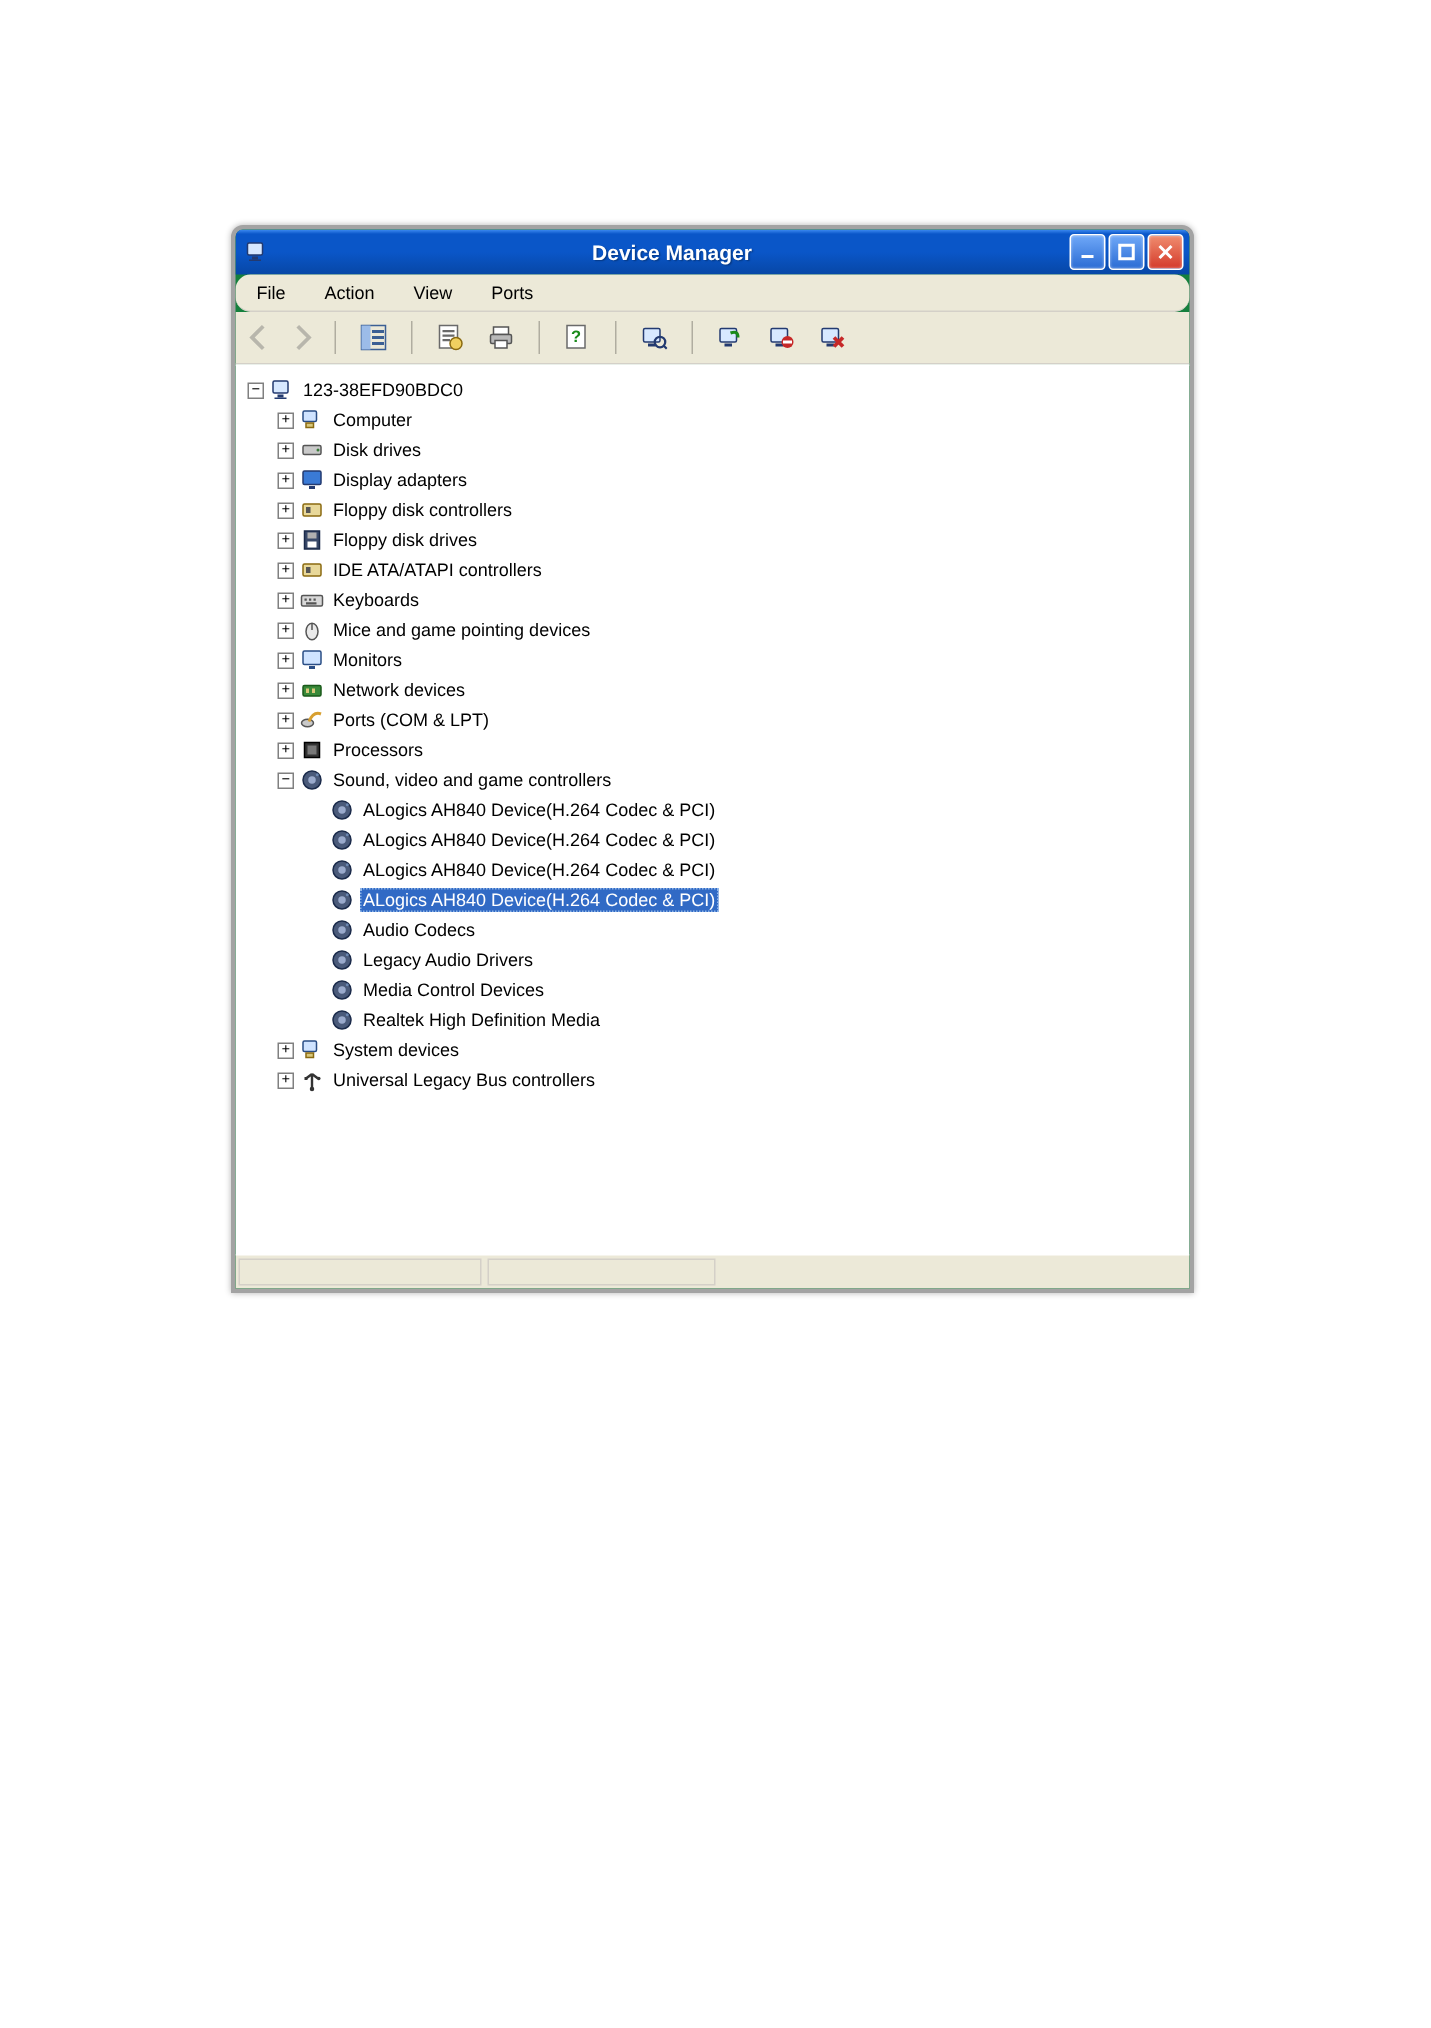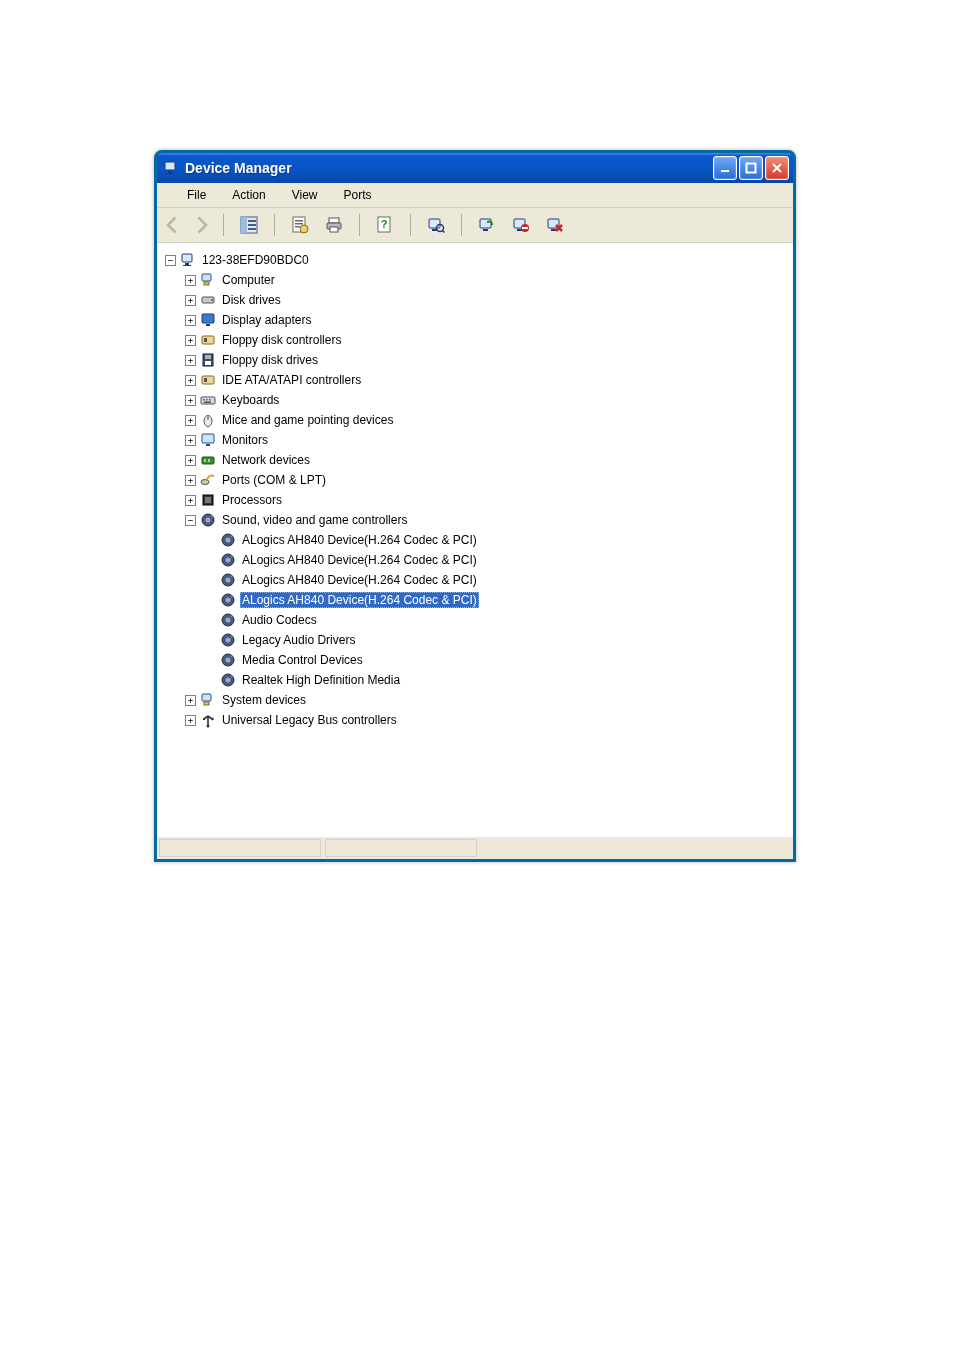--- a/index.html
+++ b/index.html
@@ -11,24 +11,25 @@
     font-family: Tahoma, "Segoe UI", sans-serif;
     font-size: 12px;
     color: #000;
   }
   .window {
     position: absolute;
     left: 154px;
     top: 150px;
     width: 636px;
     background: #15803d;
-    border: 3px solid #0369a1;
+    border: 3px solid #a3a3a3;
     border-radius: 8px 8px 0 0;
     box-shadow: 0 0 4px rgba(0,0,0,0.3);
     overflow: hidden;
+    text-align: center;
   }
   
   .titlebar {
     height: 30px;
     background: linear-gradient(to bottom, #3f8cf3 0%, #0A56C8 10%, #0A56C8 50%, #0747a6 100%);
     display: flex;
     align-items: center;
     padding: 0 4px 0 6px;
     color: #fff;
     font-weight: bold;
@@ -53,22 +54,23 @@
     box-shadow: inset 0 0 2px rgba(255,255,255,0.6);
   }
   .titlebar .win-btn.close {
     background: linear-gradient(to bottom, #f08d6f, #d43a2b);
   }
   .titlebar .win-btn svg { width: 12px; height: 12px; }
   
   .menubar {
     background: #ECE9D8;
     display: flex;
-    padding: 2px 20px;
+    padding: 2px 4px;
     border-bottom: 1px solid #d4d0c8;
+    border-radius: 10px;
   }
   .menubar .menu-item {
     padding: 3px 10px;
     margin-right: 6px;
     cursor: default;
   }
   
   .toolbar {
     background: #ECE9D8;
     display: flex;

